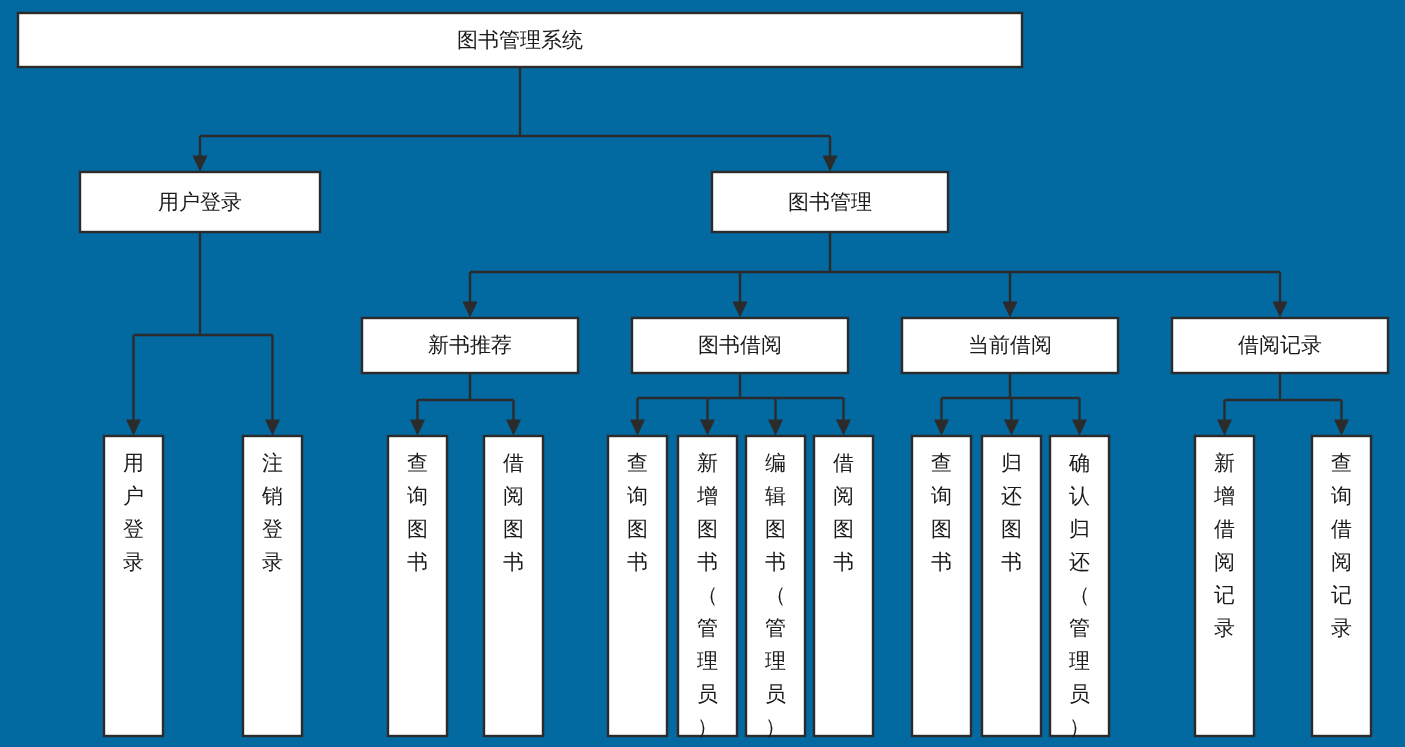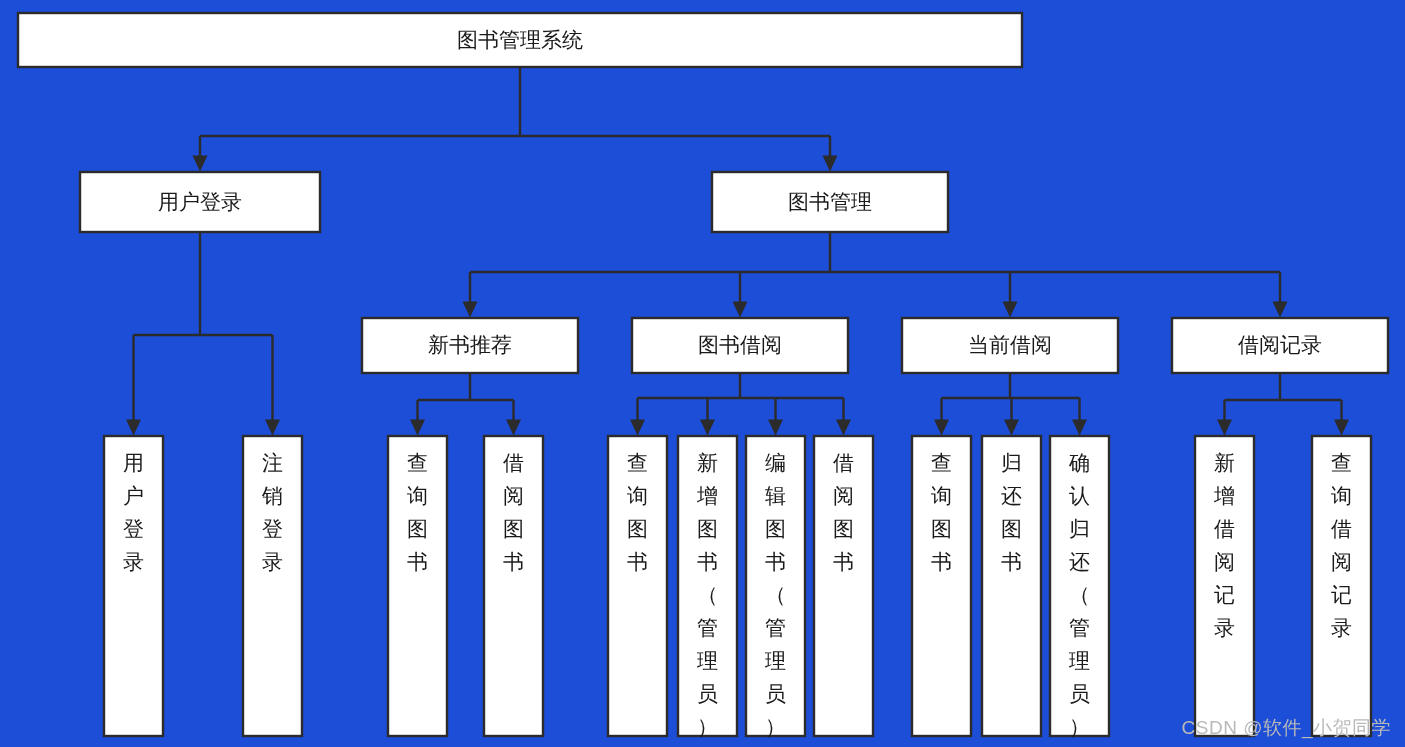--- a/index.html
+++ b/index.html
@@ -8,21 +8,21 @@
     padding: 0;
     background: #ffffff;
   }
   body {
     font-family: "Liberation Sans", "DejaVu Sans", sans-serif;
   }
   #diagram-root {
     position: relative;
     width: 1405px;
     height: 747px;
-    background: #1d4ed8;
+    background: #0369a1;
     overflow: hidden;
   }
   svg#flow-svg {
     position: absolute;
     top: 0;
     left: 0;
     width: 1405px;
     height: 747px;
     display: block;
   }
@@ -203,15 +203,14 @@
           <rect x="1195" y="436" width="59" height="300" class="node-box"></rect>
           <text x="1224.5" y="470" class="node-label-v"><tspan x="1224.5" dy="0">新</tspan><tspan x="1224.5" dy="33">增</tspan><tspan x="1224.5" dy="33">借</tspan><tspan x="1224.5" dy="33">阅</tspan><tspan x="1224.5" dy="33">记</tspan><tspan x="1224.5" dy="33">录</tspan></text>
         </g>
         <g>
           <rect x="1312" y="436" width="59" height="300" class="node-box"></rect>
           <text x="1341.5" y="470" class="node-label-v"><tspan x="1341.5" dy="0">查</tspan><tspan x="1341.5" dy="33">询</tspan><tspan x="1341.5" dy="33">借</tspan><tspan x="1341.5" dy="33">阅</tspan><tspan x="1341.5" dy="33">记</tspan><tspan x="1341.5" dy="33">录</tspan></text>
         </g>
       </g>
   </svg>
 
-  <div class="watermark">CSDN @软件_小贺同学</div>
 
 </div>
 
 </body></html>

